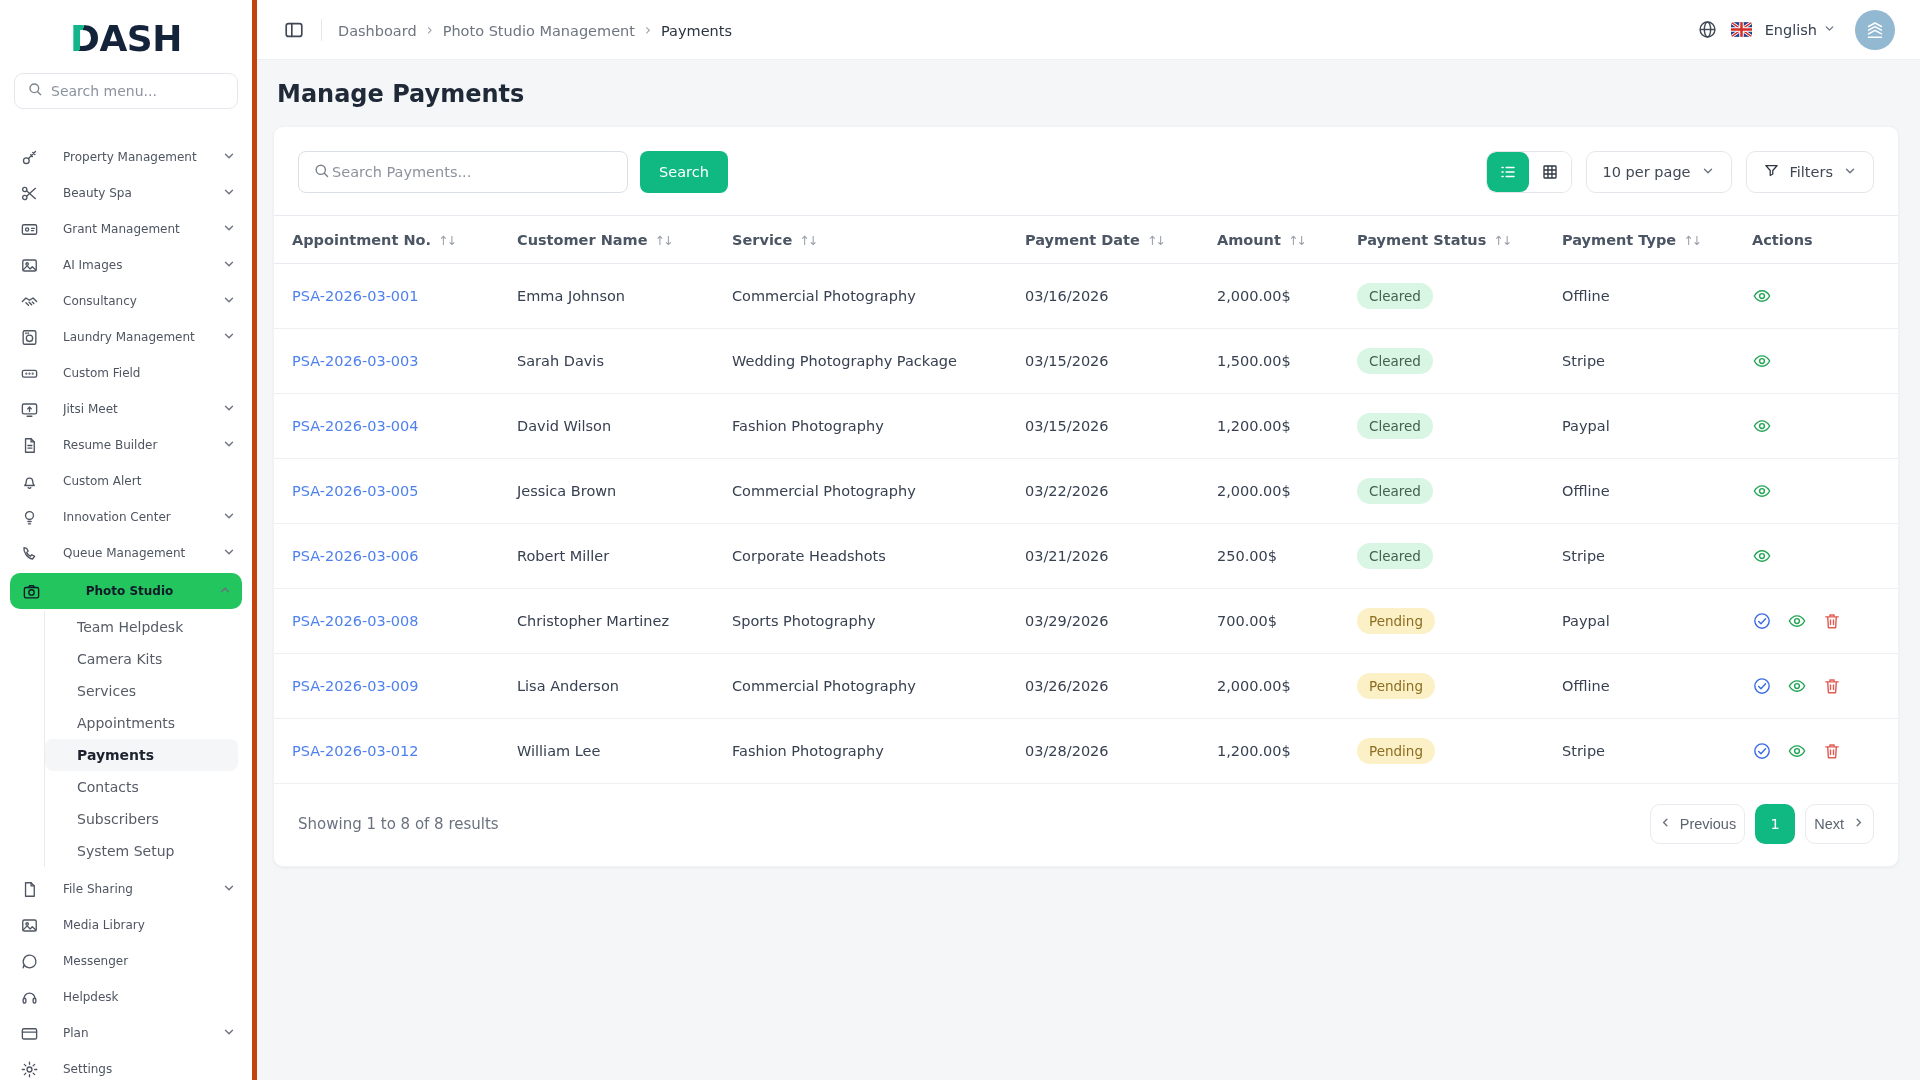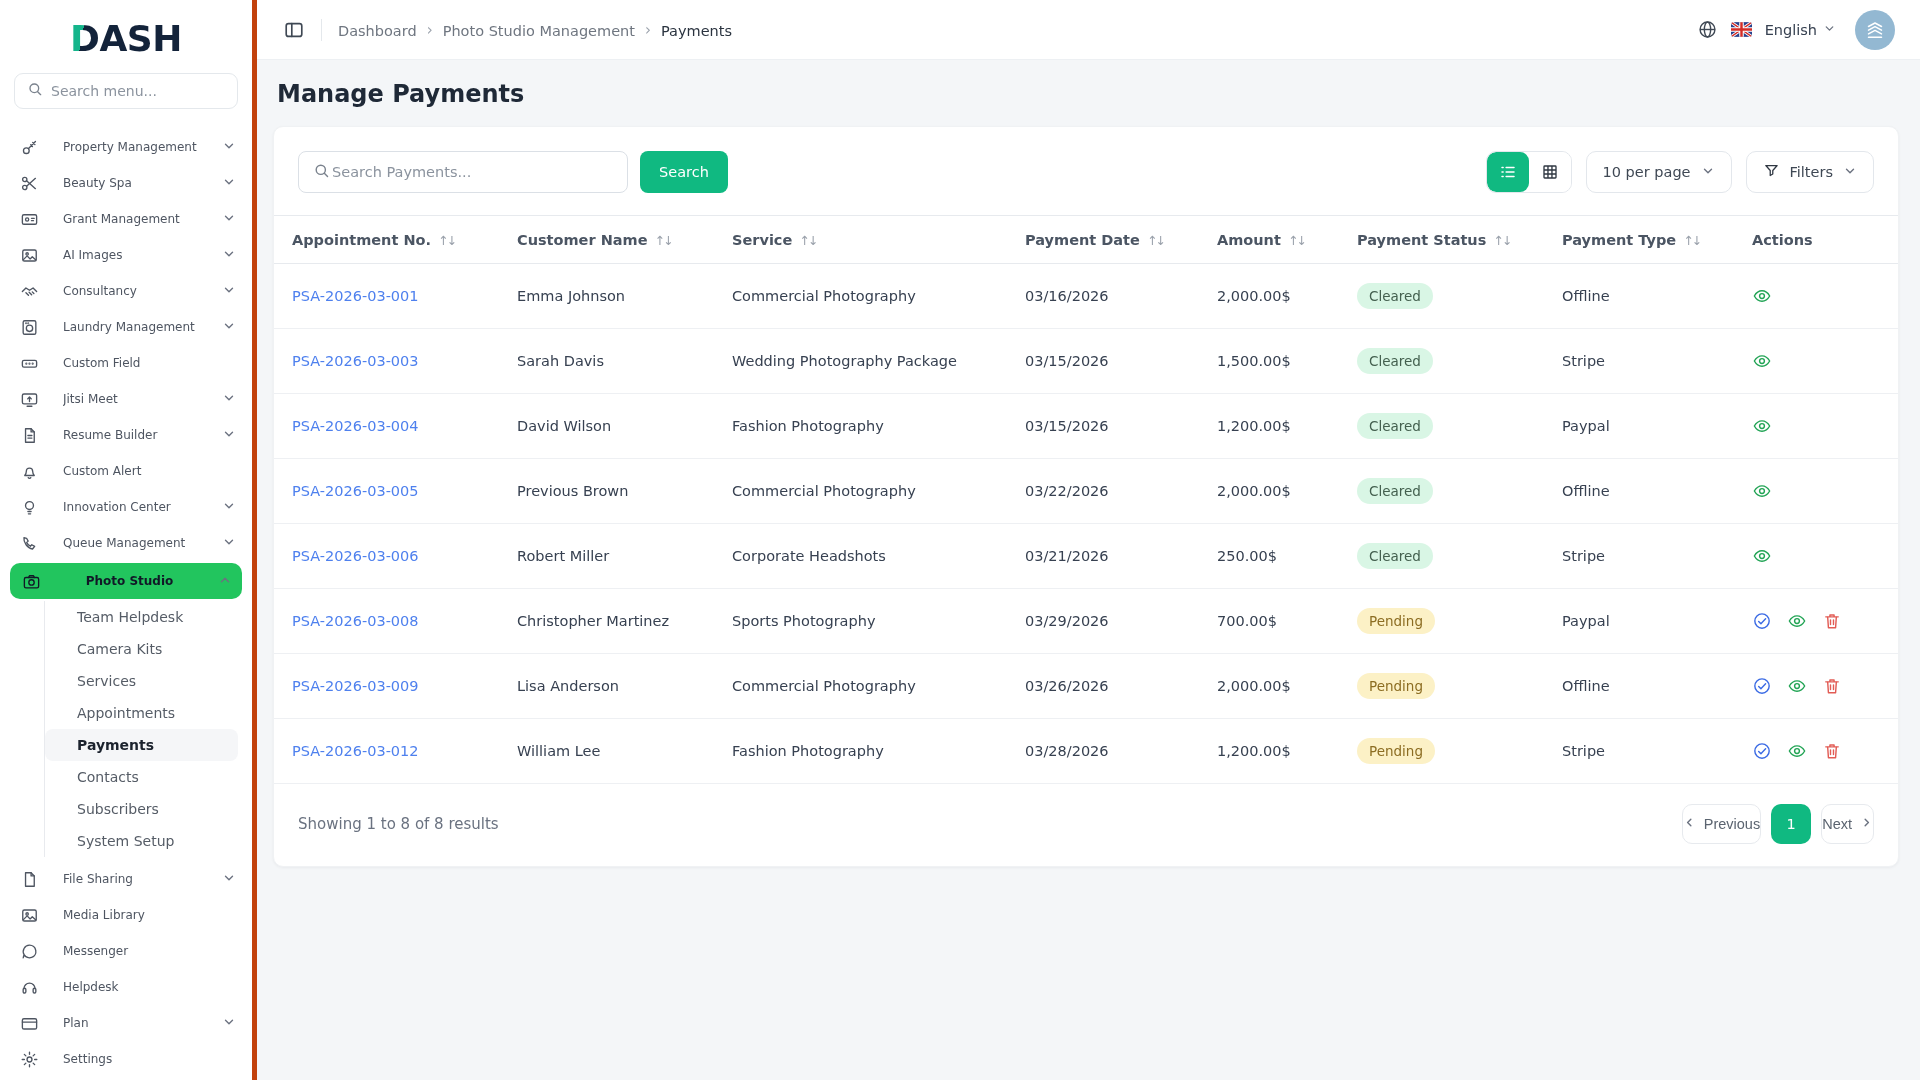--- a/index.html
+++ b/index.html
@@ -7,21 +7,21 @@
   body { font-family:"DejaVu Sans","Liberation Sans",sans-serif; background:#f4f6f8; color:#374151; }
   .app { display:flex; width:1920px; height:1080px; }
 
   
   .sidebar { width:257px; min-width:257px; background:#fff; border-right:5px solid #c2410c; display:flex; flex-direction:column; height:100%; }
   .logo { text-align:center; padding:18px 0 10px; font-size:36px; font-weight:800; color:#13233a; letter-spacing:-.5px; }
   .logo .logo-d { color:#14b58b; }
   @supports (-webkit-background-clip:text) {
     .logo .logo-d { background:linear-gradient(100deg,#14b58b 0 42%,#13233a 42%); -webkit-background-clip:text; -webkit-text-fill-color:transparent; }
   }
-  .menu-search { margin:4px 14px 10px; height:36px; border:1px solid #e4e8ec; border-radius:9px; display:flex; align-items:center; gap:8px; padding:0 12px; background:#fff; }
+  .menu-search { margin:4px 14px 20px; height:36px; border:1px solid #e4e8ec; border-radius:9px; display:flex; align-items:center; gap:8px; padding:0 12px; background:#fff; }
   .menu-search svg { width:16px; height:16px; stroke:#7a828d; }
   .menu-search input { border:none; outline:none; font-size:14px; color:#374151; width:100%; font-family:inherit; background:transparent; }
   .menu-search input::placeholder { color:#8b939e; }
   .menu { flex:1; overflow:hidden; padding-bottom:6px; }
   .side-item { height:36px; display:flex; align-items:center; gap:24px; padding:0 16px 0 20px; font-size:12px; color:#4e5561; cursor:pointer; }
   .side-item .icon { width:19px; height:19px; display:inline-flex; }
   .side-item .icon svg { width:19px; height:19px; stroke:#4e5561; }
   .side-item .lbl { flex:1; white-space:nowrap; overflow:hidden; }
   .side-item .chev svg { width:14px; height:14px; stroke:#6b7280; }
   .side-item.clipped { margin-top:-26px; opacity:.85; }
@@ -81,21 +81,21 @@
   .actions { display:flex; align-items:center; gap:15px; }
   .act { width:20px; height:20px; display:inline-flex; cursor:pointer; }
   .act svg { width:20px; height:20px; }
   .act.view svg { stroke:#22a455; }
   .act.approve svg { stroke:#3b6be4; }
   .act.delete svg { stroke:#e25c55; }
 
   .table-footer { display:flex; align-items:center; padding:20px 24px 22px; }
   .showing { font-size:15px; color:#6a7280; }
   .pager { margin-left:auto; display:flex; align-items:center; gap:10px; }
-  .pg-btn { height:40px; display:flex; align-items:center; gap:8px; padding:0 0; border:1px solid #e7eaee; border-radius:10px; background:#fff; color:#5b6470; font-size:14.5px; cursor:pointer; }
+  .pg-btn { height:40px; display:flex; align-items:center; gap:8px; padding:0 8px; border:1px solid #e7eaee; border-radius:10px; background:#fff; color:#5b6470; font-size:14.5px; cursor:pointer; }
   .pg-btn svg { width:13px; height:13px; stroke:#6b7280; }
   .pg-num { width:40px; height:40px; background:#10b981; color:#fff; border-radius:10px; display:flex; align-items:center; justify-content:center; font-size:14.5px; cursor:pointer; }
 </style>
 </head>
 <body>
 
 <div class="app">
 
   <aside class="sidebar">
     <div class="logo"><span class="logo-d">D</span><span>ASH</span></div>
@@ -517,21 +517,21 @@
                       <svg viewBox="0 0 24 24" fill="none" stroke-width="1.7" stroke-linecap="round" stroke-linejoin="round">
                         <path d="M2.8 12S6.3 5.8 12 5.8 21.2 12 21.2 12 17.7 18.2 12 18.2 2.8 12 2.8 12z"></path>
                         <circle cx="12" cy="12" r="2.9"></circle>
                       </svg>
                     </span>
                   </span>
                 </td>
   </tr>
               <tr>
     <td class="link">PSA-2026-03-005</td>
-    <td>Previous Brown</td>
+    <td>Jessica Brown</td>
     <td>Commercial Photography</td>
     <td>03/22/2026</td>
     <td>2,000.00$</td>
     <td><span class="pill cleared">Cleared</span></td>
     <td>Offline</td>
     <td>
                   <span class="actions">
                     <span class="act view">
                       <svg viewBox="0 0 24 24" fill="none" stroke-width="1.7" stroke-linecap="round" stroke-linejoin="round">
                         <path d="M2.8 12S6.3 5.8 12 5.8 21.2 12 21.2 12 17.7 18.2 12 18.2 2.8 12 2.8 12z"></path>

